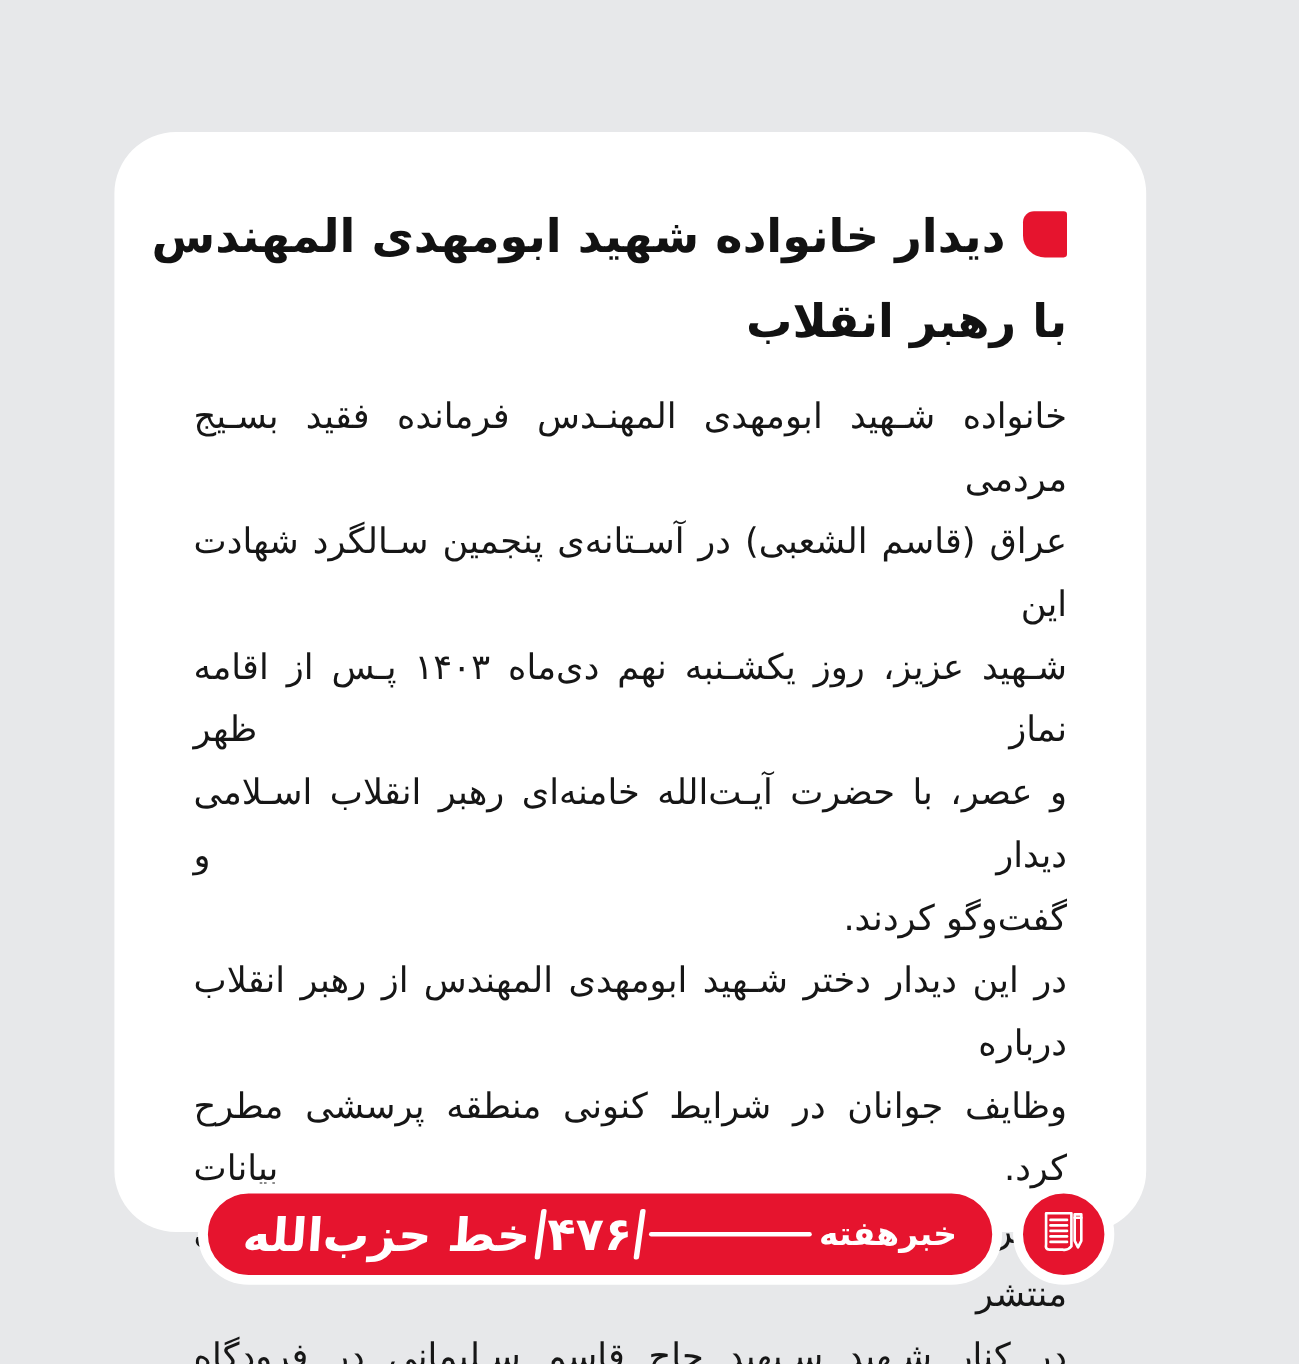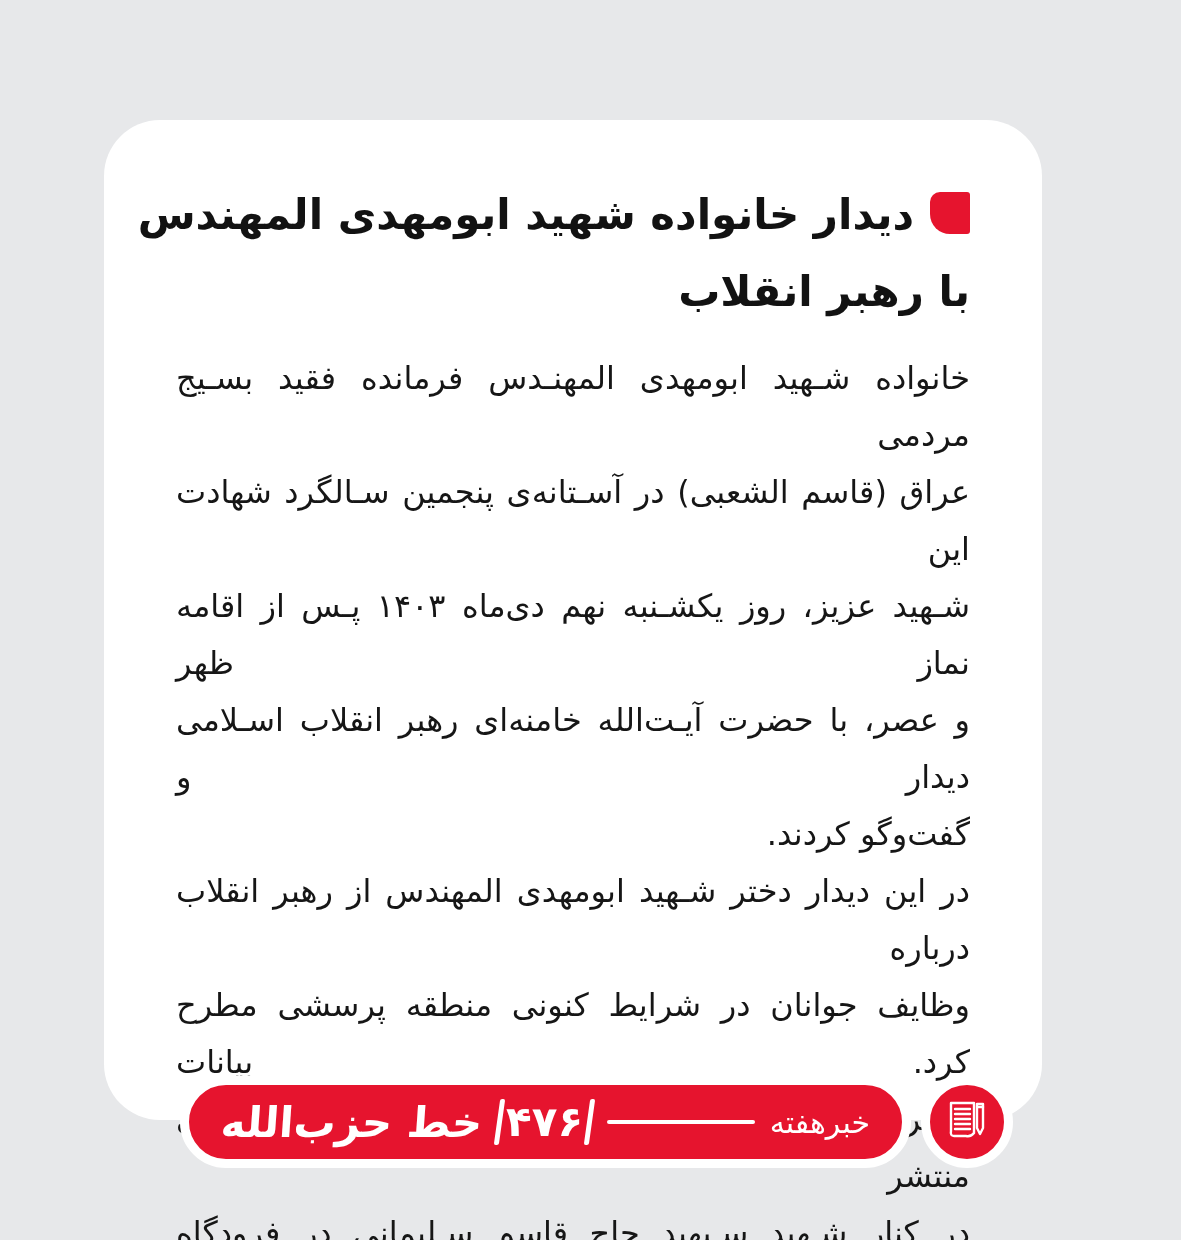--- a/index.html
+++ b/index.html
@@ -45,21 +45,21 @@
     flex:0 0 auto;width:92px;height:92px;box-sizing:border-box;
     background:#e6142e;border:9px solid #ffffff;border-radius:50%;
     display:flex;align-items:center;justify-content:center;
   }
   .pill{
     flex:1;height:92px;box-sizing:border-box;
     background:#e6142e;border:9px solid #ffffff;border-radius:46px;
     display:flex;align-items:center;justify-content:space-between;
     padding:0 32px;color:#ffffff;
   }
-  .weekly{font-size:30px;font-weight:normal;white-space:nowrap;}
+  .weekly{font-size:30px;font-weight:bold;white-space:nowrap;}
   .dash{width:148px;height:4px;background:#ffffff;border-radius:2px;}
   .num-group{display:flex;align-items:center;gap:4px;}
   .vbar{width:5px;height:46px;background:#ffffff;transform:skewX(-8deg);border-radius:2px;}
   .issue{font-size:42px;font-weight:bold;line-height:1;}
   .logo{
     font-size:42px;font-weight:bold;letter-spacing:-2px;
     transform:skewX(-4deg);white-space:nowrap;
   }
 </style>
 </head>

